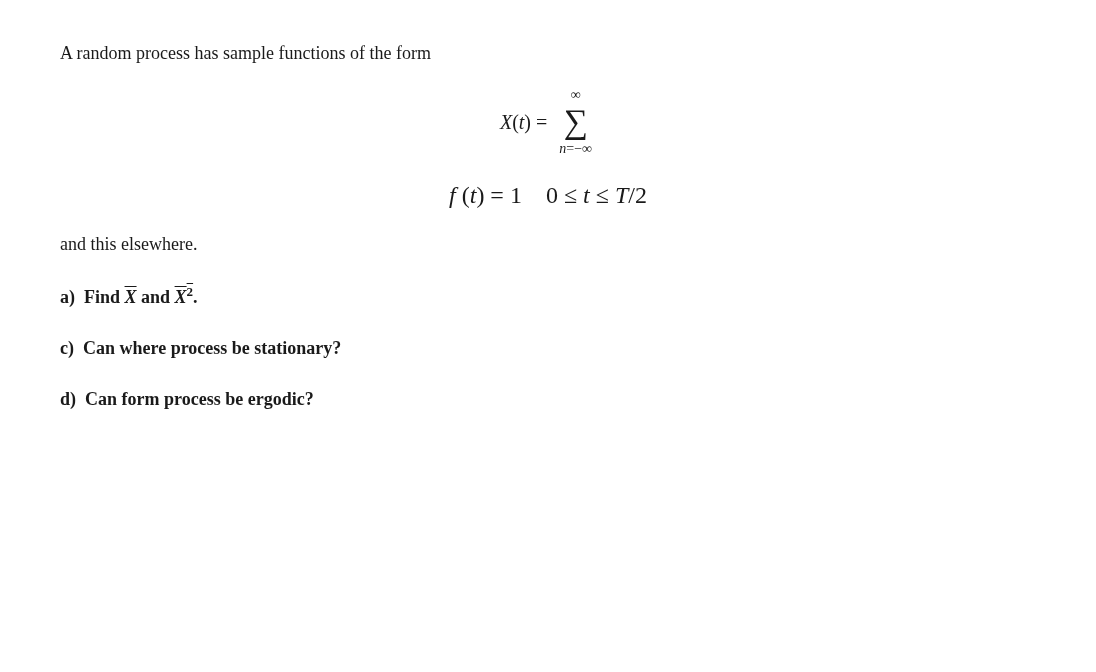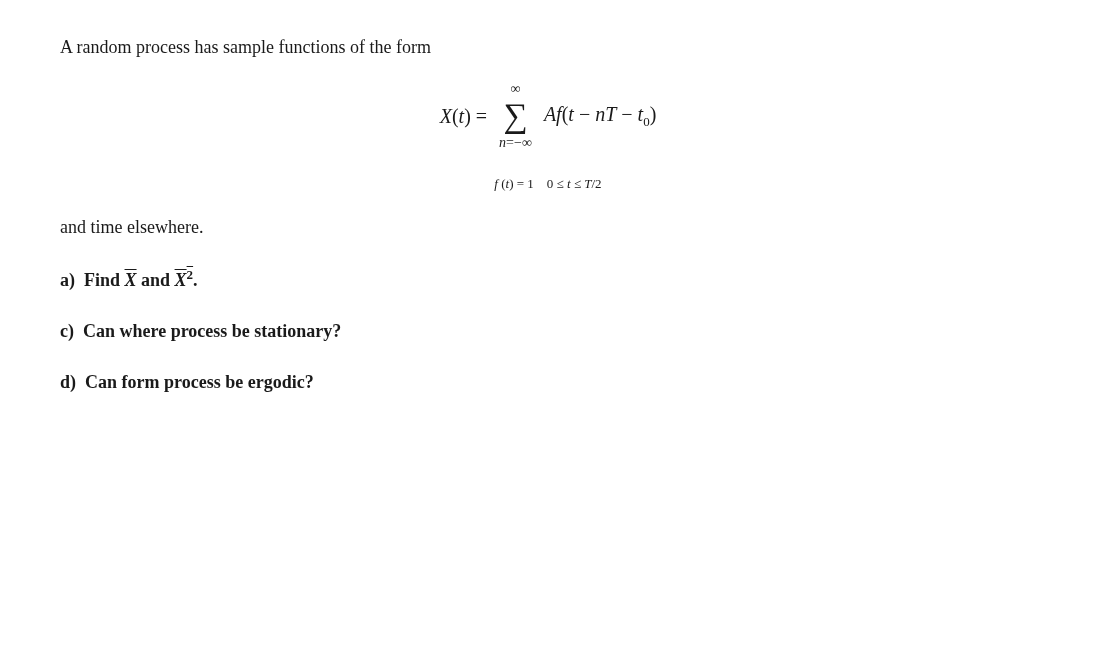--- a/index.html
+++ b/index.html
@@ -13,21 +13,21 @@
       font-family: "Times New Roman", Times, serif;
       font-size: 18px;
       color: #1a1a1a;
       width: 1096px;
       min-height: 672px;
       padding: 30px 60px 40px 60px;
     }
 
     .page-content {
       max-width: 980px;
-      margin: 4px auto;
+      margin: 10px auto;
     }
 
     .intro-text {
       font-size: 18px;
       margin-bottom: 18px;
       line-height: 1.5;
     }
 
     .formula-block {
       text-align: center;
@@ -68,21 +68,21 @@
     }
 
     .description-text {
       font-size: 18px;
       line-height: 1.6;
       margin-bottom: 20px;
     }
 
     .definition-formula {
       text-align: center;
-      font-size: 13px;
+      font-size: 24px;
       margin: 18px 0 22px 0;
     }
 
     .and-zero {
       font-size: 18px;
       margin-bottom: 24px;
       line-height: 1.5;
     }
 
     .question {
@@ -114,33 +114,32 @@
   </p>
 
   <div class="formula-block">
     <span class="formula-main">
       <span><i>X</i>(<i>t</i>) =</span>
       <span class="sigma-wrapper">
         <span class="sigma-top">∞</span>
         <span class="sigma-symbol">∑</span>
         <span class="sigma-bottom"><i>n</i>=−∞</span>
       </span>
-      <span><i>Af</i>(<i>t</i> − <i>nT</i> − <i>t</i><sub>0</sub>)</span>
     </span>
   </div>
 
 
   <div class="definition-formula">
     <span>
       <i>f</i> (<i>t</i>) = 1 &nbsp;&nbsp; 0 ≤ <i>t</i> ≤ <i>T</i>/2
     </span>
   </div>
 
   <p class="and-zero">
-    <span>and time elsewhere.</span>
+    <span>and this elsewhere.</span>
   </p>
 
   <p class="question">
     <span>a)&nbsp;</span>
     <span>Find <span class="overline"><i>X</i></span> and <span class="overline"><i>X</i><sup>2</sup></span>.</span>
   </p>
 
 
   <p class="question">
     <span>c)&nbsp;</span>

